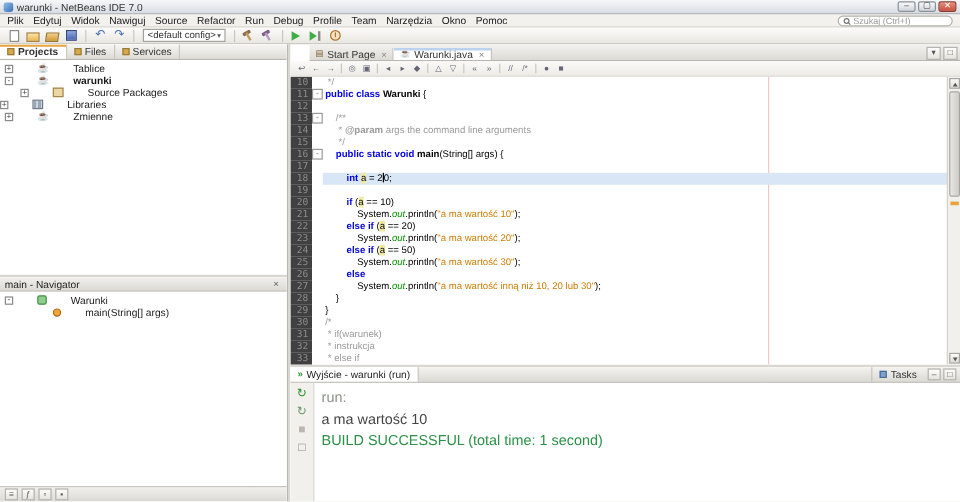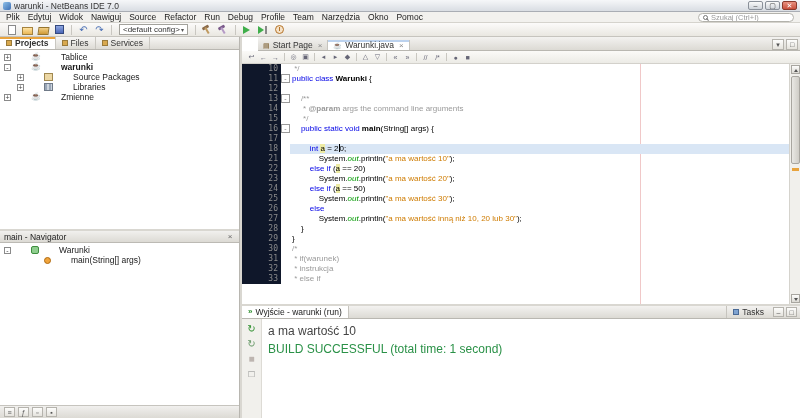--- a/index.html
+++ b/index.html
@@ -94,27 +94,27 @@
   .etab-btns{margin-left:auto;display:flex;align-items:center;gap:2px;padding-right:2px;}
   .etbtn{width:12px;height:11px;border:1px solid #b5b3ad;background:linear-gradient(#fdfdfc,#e5e3dd);font-size:7px;line-height:10px;text-align:center;color:#555;}
 
   .editor-toolbar{position:absolute;left:0;top:14px;right:0;height:13px;background:linear-gradient(#fbfaf8,#ecebe6);border-bottom:1px solid #d3d1cb;display:flex;align-items:center;gap:1px;padding:0 4px;}
   .ebtn{min-width:11px;height:11px;display:flex;align-items:center;justify-content:center;font-size:7px;color:#667;padding:0 1px;}
 
   .code-area{position:absolute;left:0;top:27px;right:0;bottom:114px;background:#fff;overflow:hidden;}
   .margin-line{position:absolute;left:398px;top:0;bottom:0;width:1px;background:var(--margin,#f0c8c8);}
   .code-lines{position:relative;}
   .code-row{display:flex;height:10px;line-height:10px;font-family:"DejaVu Sans Mono",monospace;font-size:8px;white-space:pre;}
-  .gnum{width:39px;flex:none;background:#0f172a;color:#8c8c8c;text-align:right;padding-right:3px;font-size:8px;font-family:"DejaVu Sans Mono",monospace;}
+  .gnum{width:18px;flex:none;background:#404040;color:#8c8c8c;text-align:right;padding-right:3px;font-size:8px;font-family:"DejaVu Sans Mono",monospace;}
   .gfold{width:9px;flex:none;font-size:7px;line-height:8px;text-align:center;color:#777;}
   .gfold.has{border:1px solid #9a9a9a;background:#fff;height:9px;margin-top:0;}
   .ctext{flex:1;padding-left:2px;position:relative;}
   .code-row.current .ctext{background:var(--curline,#d9e6f5);}
   .tok-p{color:#000;}
-  .tok-k{color:var(--kw,#0000e6);font-weight:normal;}
+  .tok-k{color:var(--kw,#0000e6);font-weight:bold;}
   .tok-b{color:#000;font-weight:bold;}
   .tok-s{color:var(--str,#ce7b00);}
   .tok-c{color:var(--cmt,#9a9a9a);}
   .tok-ct{color:var(--cmt,#9a9a9a);font-weight:bold;}
   .tok-f{color:var(--fld,#009900);font-style:italic;}
   .tok-h{color:#000;background:var(--hl,#edeba3);}
   .caret{display:inline-block;width:1px;height:8px;background:#000;vertical-align:-1px;}
 
   .vscroll{position:absolute;right:0;top:0;bottom:0;width:11px;background:#f1f0ec;border-left:1px solid #d5d3cd;}
   .sarrow{position:absolute;left:1px;width:9px;height:9px;background:linear-gradient(#fdfdfc,#dcdad4);border:1px solid #a8a6a0;}
@@ -250,21 +250,21 @@
           <div class="tree-row" style="padding-left: 4px;">
             <span class="texp">-</span>
             <span class="ticon-tree java-project-icon"></span>
             <span class="tlabel bold">warunki</span>
           </div>
           <div class="tree-row" style="padding-left: 17px;">
             <span class="texp">+</span>
             <span class="ticon-tree source-packages-icon"></span>
             <span class="tlabel">Source Packages</span>
           </div>
-          <div class="tree-row" style="padding-left: 17px;">
+          <div class="tree-row" style="">
             <span class="texp">+</span>
             <span class="ticon-tree libraries-icon"></span>
             <span class="tlabel">Libraries</span>
           </div>
           <div class="tree-row" style="padding-left: 4px;">
             <span class="texp">+</span>
             <span class="ticon-tree java-project-icon"></span>
             <span class="tlabel">Zmienne</span>
           </div>
         </div>
@@ -347,20 +347,22 @@
       <div class="code-lines">
           <div class="code-row"><span class="gnum">10</span><span class="gfold"></span><span class="ctext"><span class="tok-c"> */</span></span></div>
           <div class="code-row"><span class="gnum">11</span><span class="gfold has">-</span><span class="ctext"><span class="tok-k">public</span><span class="tok-p"> </span><span class="tok-k">class</span><span class="tok-p"> </span><span class="tok-b">Warunki</span><span class="tok-p"> {</span></span></div>
           <div class="code-row"><span class="gnum">12</span><span class="gfold"></span><span class="ctext"></span></div>
           <div class="code-row"><span class="gnum">13</span><span class="gfold has">-</span><span class="ctext"><span class="tok-c">    /**</span></span></div>
           <div class="code-row"><span class="gnum">14</span><span class="gfold"></span><span class="ctext"><span class="tok-c">     * </span><span class="tok-ct">@param</span><span class="tok-c"> args the command line arguments</span></span></div>
           <div class="code-row"><span class="gnum">15</span><span class="gfold"></span><span class="ctext"><span class="tok-c">     */</span></span></div>
           <div class="code-row"><span class="gnum">16</span><span class="gfold has">-</span><span class="ctext"><span class="tok-p">    </span><span class="tok-k">public</span><span class="tok-p"> </span><span class="tok-k">static</span><span class="tok-p"> </span><span class="tok-k">void</span><span class="tok-p"> </span><span class="tok-b">main</span><span class="tok-p">(String[] args) {</span></span></div>
           <div class="code-row"><span class="gnum">17</span><span class="gfold"></span><span class="ctext"></span></div>
           <div class="code-row current"><span class="gnum">18</span><span class="gfold"></span><span class="ctext"><span class="tok-p">        </span><span class="tok-k">int</span><span class="tok-p"> </span><span class="tok-h">a</span><span class="tok-p"> = 2</span><span class="caret"></span><span class="tok-p">0;</span></span></div>
+          <div class="code-row"><span class="gnum">19</span><span class="gfold"></span><span class="ctext"></span></div>
+          <div class="code-row"><span class="gnum">20</span><span class="gfold"></span><span class="ctext"><span class="tok-p">        </span><span class="tok-k">if</span><span class="tok-p"> (</span><span class="tok-h">a</span><span class="tok-p"> == 10)</span></span></div>
           <div class="code-row"><span class="gnum">21</span><span class="gfold"></span><span class="ctext"><span class="tok-p">            System.</span><span class="tok-f">out</span><span class="tok-p">.println(</span><span class="tok-s">"a ma wartość 10"</span><span class="tok-p">);</span></span></div>
           <div class="code-row"><span class="gnum">22</span><span class="gfold"></span><span class="ctext"><span class="tok-p">        </span><span class="tok-k">else</span><span class="tok-p"> </span><span class="tok-k">if</span><span class="tok-p"> (</span><span class="tok-h">a</span><span class="tok-p"> == 20)</span></span></div>
           <div class="code-row"><span class="gnum">23</span><span class="gfold"></span><span class="ctext"><span class="tok-p">            System.</span><span class="tok-f">out</span><span class="tok-p">.println(</span><span class="tok-s">"a ma wartość 20"</span><span class="tok-p">);</span></span></div>
           <div class="code-row"><span class="gnum">24</span><span class="gfold"></span><span class="ctext"><span class="tok-p">        </span><span class="tok-k">else</span><span class="tok-p"> </span><span class="tok-k">if</span><span class="tok-p"> (</span><span class="tok-h">a</span><span class="tok-p"> == 50)</span></span></div>
           <div class="code-row"><span class="gnum">25</span><span class="gfold"></span><span class="ctext"><span class="tok-p">            System.</span><span class="tok-f">out</span><span class="tok-p">.println(</span><span class="tok-s">"a ma wartość 30"</span><span class="tok-p">);</span></span></div>
           <div class="code-row"><span class="gnum">26</span><span class="gfold"></span><span class="ctext"><span class="tok-p">        </span><span class="tok-k">else</span></span></div>
           <div class="code-row"><span class="gnum">27</span><span class="gfold"></span><span class="ctext"><span class="tok-p">            System.</span><span class="tok-f">out</span><span class="tok-p">.println(</span><span class="tok-s">"a ma wartość inną niż 10, 20 lub 30"</span><span class="tok-p">);</span></span></div>
           <div class="code-row"><span class="gnum">28</span><span class="gfold"></span><span class="ctext"><span class="tok-p">    }</span></span></div>
           <div class="code-row"><span class="gnum">29</span><span class="gfold"></span><span class="ctext"><span class="tok-p">}</span></span></div>
           <div class="code-row"><span class="gnum">30</span><span class="gfold"></span><span class="ctext"><span class="tok-c">/*</span></span></div>
@@ -393,18 +395,18 @@
           <span class="owbtn">□</span>
         </span>
       </div>
       <div class="output-body">
         <div class="output-toolbar">
             <span class="obtn" style="color: rgb(46, 143, 46);">↻</span>
             <span class="obtn" style="color: rgb(106, 154, 106);">↻</span>
             <span class="obtn" style="color: rgb(189, 181, 176);">■</span>
             <span class="obtn" style="color: rgb(138, 138, 138);">□</span>
           </div>
-        <div class="output-text"><div class="ol" style="color: rgb(68, 68, 68);">a ma wartość 10</div><div class="ol" style="color: rgb(42, 145, 71);">BUILD SUCCESSFUL (total time: 1 second)</div></div>
+        <div class="output-text"><div class="ol" style="color: rgb(138, 143, 138);">run:</div><div class="ol" style="color: rgb(68, 68, 68);">a ma wartość 10</div><div class="ol" style="color: rgb(42, 145, 71);">BUILD SUCCESSFUL (total time: 1 second)</div></div>
       </div>
     </div>
   </div>
 
 </div>
 
 </body></html>

